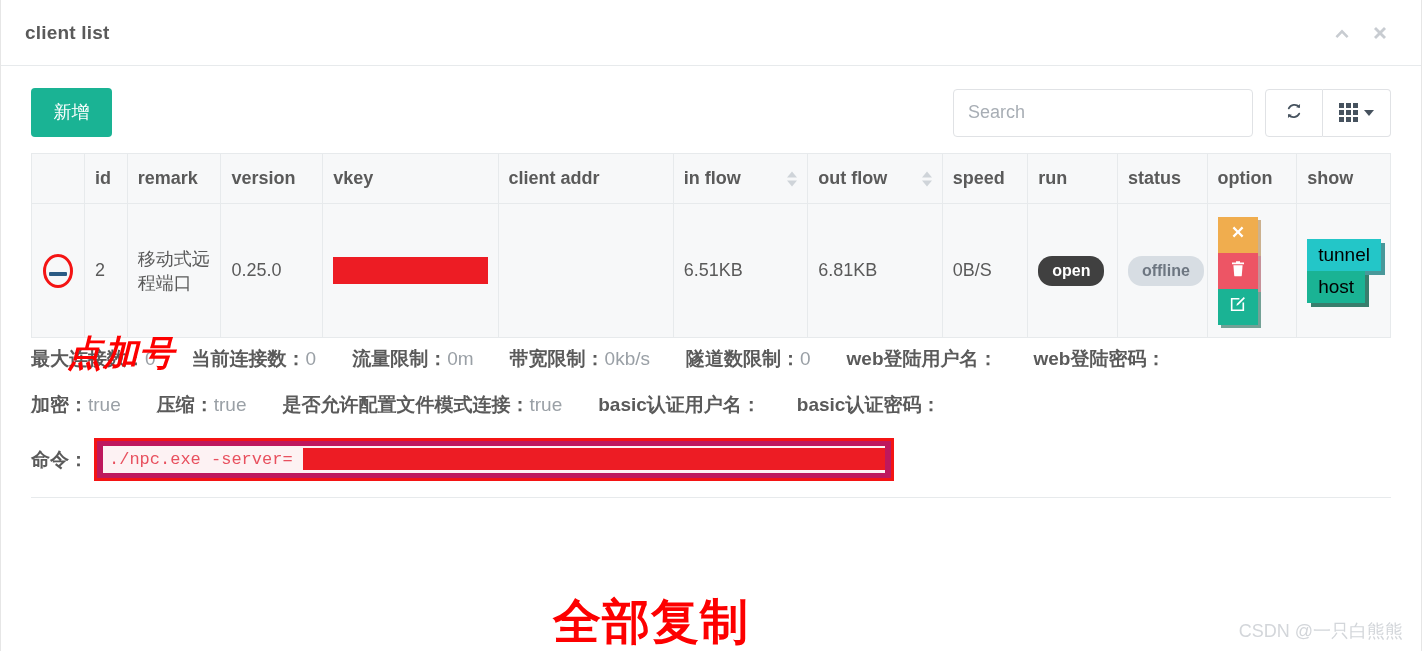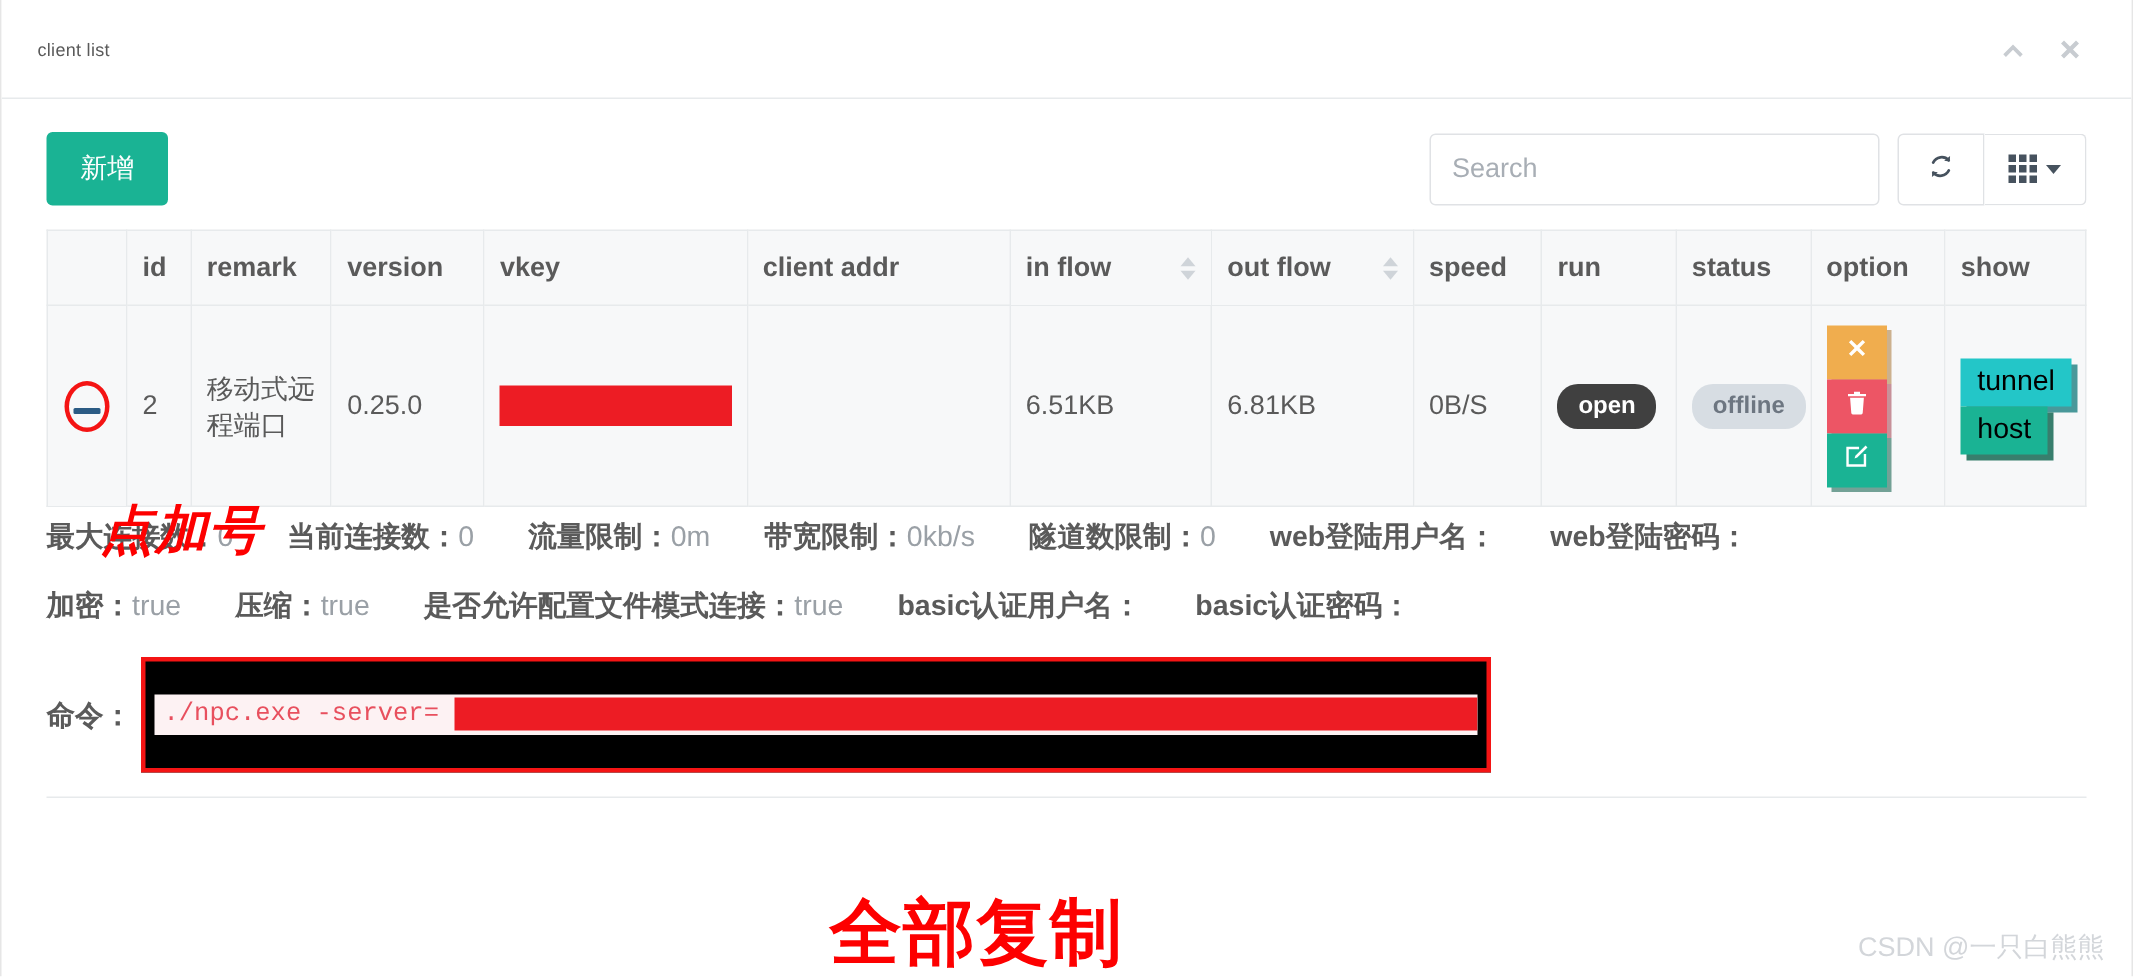--- a/index.html
+++ b/index.html
@@ -28,22 +28,22 @@
   .panel-header {
     height: 66px;
     box-sizing: border-box;
     border-bottom: 1px solid #e7eaec;
     display: flex;
     align-items: center;
     padding: 0 30px 0 24px;
     background: #ffffff;
   }
   .panel-title {
-    font-size: 12px;
-    font-weight: normal;
+    font-size: 19px;
+    font-weight: bold;
     color: #5a5a5a;
     letter-spacing: .2px;
     flex: 1;
   }
   .panel-tools {
     display: flex;
     align-items: center;
     gap: 16px;
   }
   .tool-icon {
@@ -273,25 +273,25 @@
 
   .cmd-line {
     padding-top: 14px;
     display: flex;
     align-items: center;
     font-size: 19px;
   }
   .cmd-label { color: #5a5a5a; font-weight: bold; margin-right: 6px; white-space: nowrap; }
   .cmd-box {
     border: 3px solid #f41414;
-    background: #000000;
-    padding: 22px 6px;
-    display: flex;
-    align-items: center;
-    width: 900px;
+    background: #be185d;
+    padding: 5px 6px;
+    display: flex;
+    align-items: center;
+    width: 800px;
     box-sizing: border-box;
   }
   .cmd-code {
     background: #fdf2f3;
     color: #e8505e;
     font-family: "Liberation Mono", "DejaVu Sans Mono", monospace;
     font-size: 17px;
     padding: 4px 6px;
     white-space: nowrap;
     position: relative;

